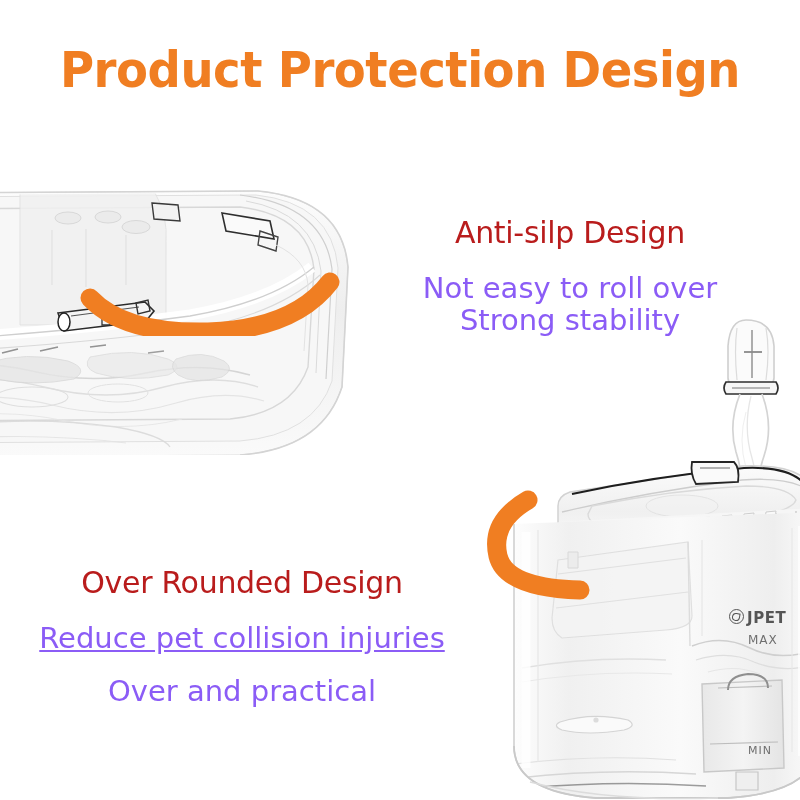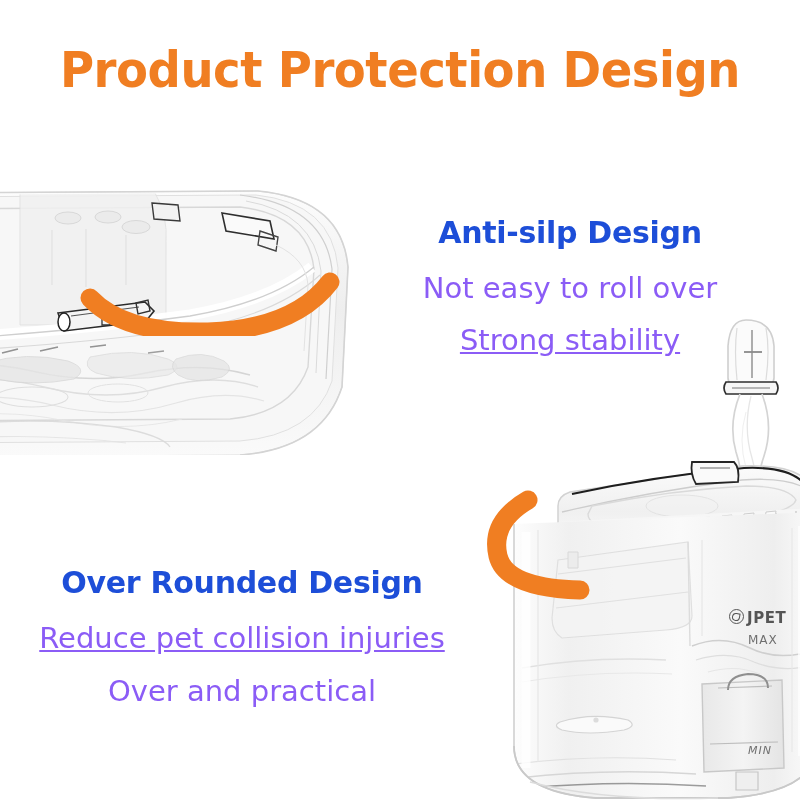--- a/index.html
+++ b/index.html
@@ -20,31 +20,31 @@
     font-size:49px;
     letter-spacing:-0.5px;
     color:#F07E22;
     white-space:nowrap;
     transform:scaleX(0.95);
   }
 
   
   .block{position:absolute;text-align:center;color:#111;}
   .block .head{
-    font-weight:700;font-size:30px;letter-spacing:-0.3px;
-    color:#1d4ed8;white-space:nowrap;line-height:1.1;
+    font-weight:400;font-size:30px;letter-spacing:-0.3px;
+    color:#b91c1c;white-space:nowrap;line-height:1.1;
   }
   .block .sub{
     font-weight:400;font-size:29px;color:#8b5cf6;
     white-space:nowrap;line-height:1.1;
   }
 
   #blk-anti{left:390px;top:216px;width:360px;}
   #blk-anti .s1{margin-top:24px;}
-  #blk-anti .s2{margin-top:20px;text-decoration:underline;}
+  #blk-anti .s2{}
 
   #blk-round{left:24px;top:566px;width:436px;}
   #blk-round .s1{margin-top:24px;text-decoration:underline;}
   #blk-round .s2{margin-top:21px;}
 
   
   #prod1{position:absolute;left:-60px;top:135px;width:470px;height:320px;}
   #prod1 svg{display:block;width:100%;height:100%;}
 
   
@@ -67,21 +67,21 @@
   #lbl-brand .mark{
     width:13px;height:13px;border:1.7px solid #555;border-radius:50%;
     display:inline-block;position:relative;
   }
   #lbl-brand .mark:after{
     content:"";position:absolute;left:2px;top:2.5px;
     width:6px;height:6px;border:1.6px solid #555;
     border-radius:60% 0 60% 60%;transform:rotate(10deg);
   }
   #lbl-max{left:748px;top:633px;font-size:12px;letter-spacing:1px;color:#6f6f6f;}
-  #lbl-min{left:748px;top:744px;font-size:11px;letter-spacing:1px;color:#6f6f6f;font-style:italic;}
+  #lbl-min{left:748px;top:744px;font-size:11px;letter-spacing:1px;color:#6f6f6f;}
 </style>
 </head>
 <body>
 
 <div id="stage">
 
   <div id="prod1">
     <svg viewBox="0 0 470 320" xmlns="http://www.w3.org/2000/svg">
       <defs>
         <linearGradient id="g1body" x1="0" y1="0" x2="0" y2="1">

